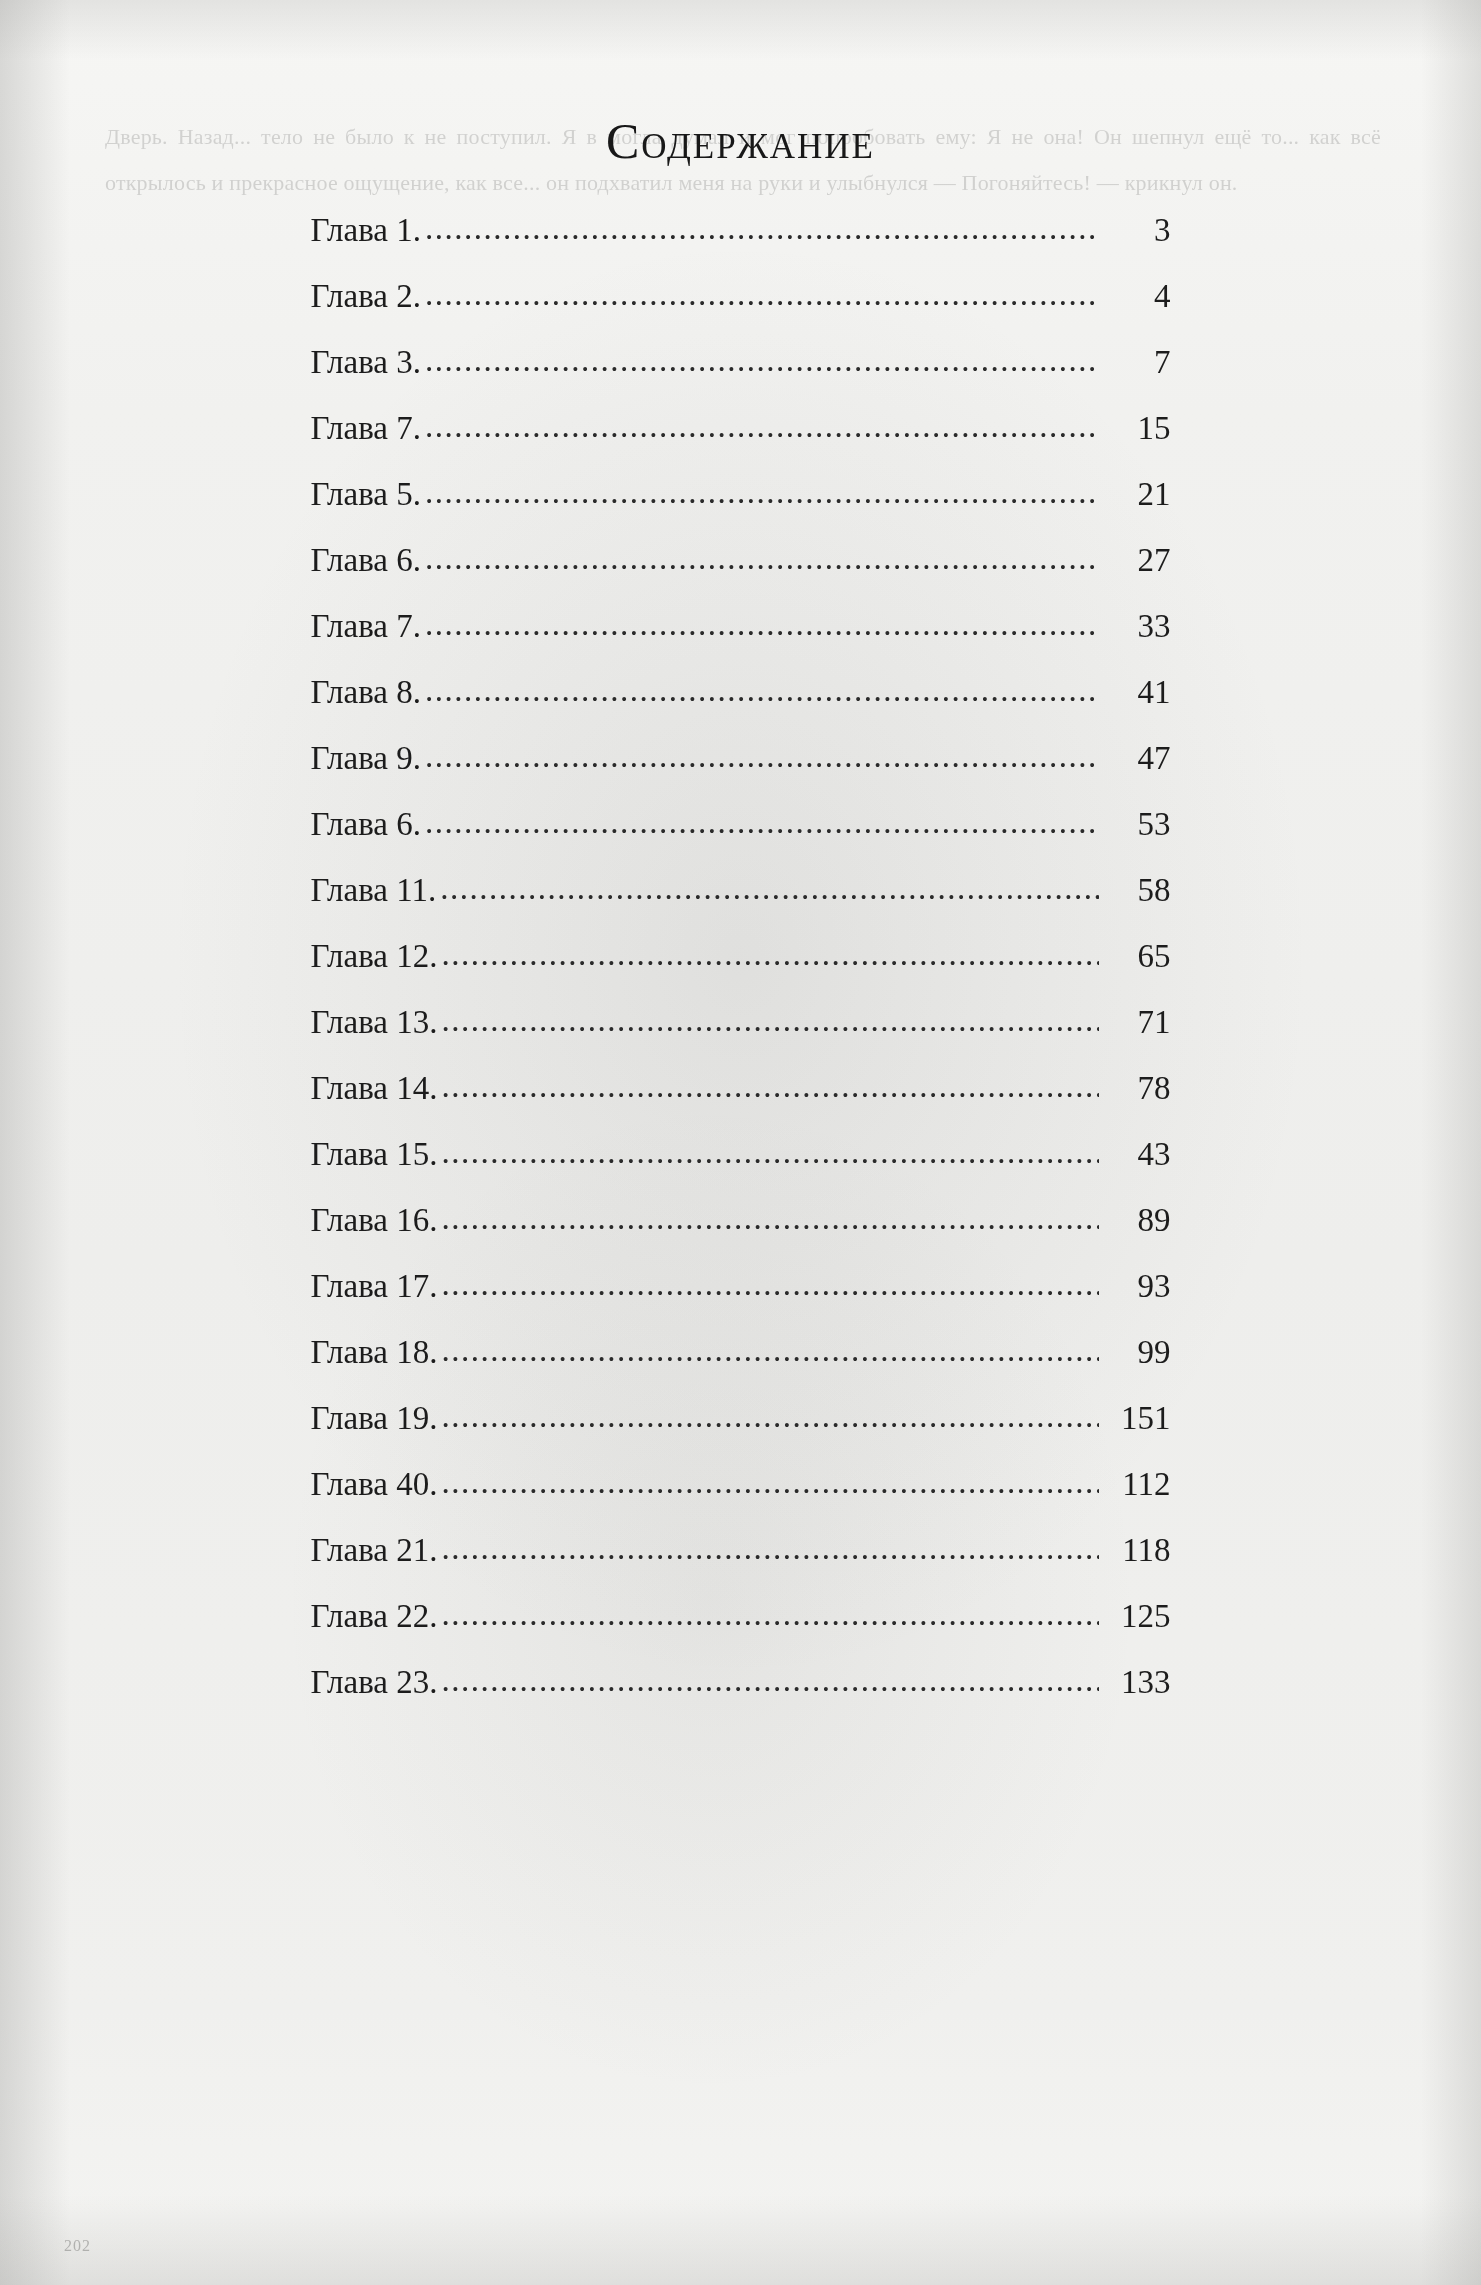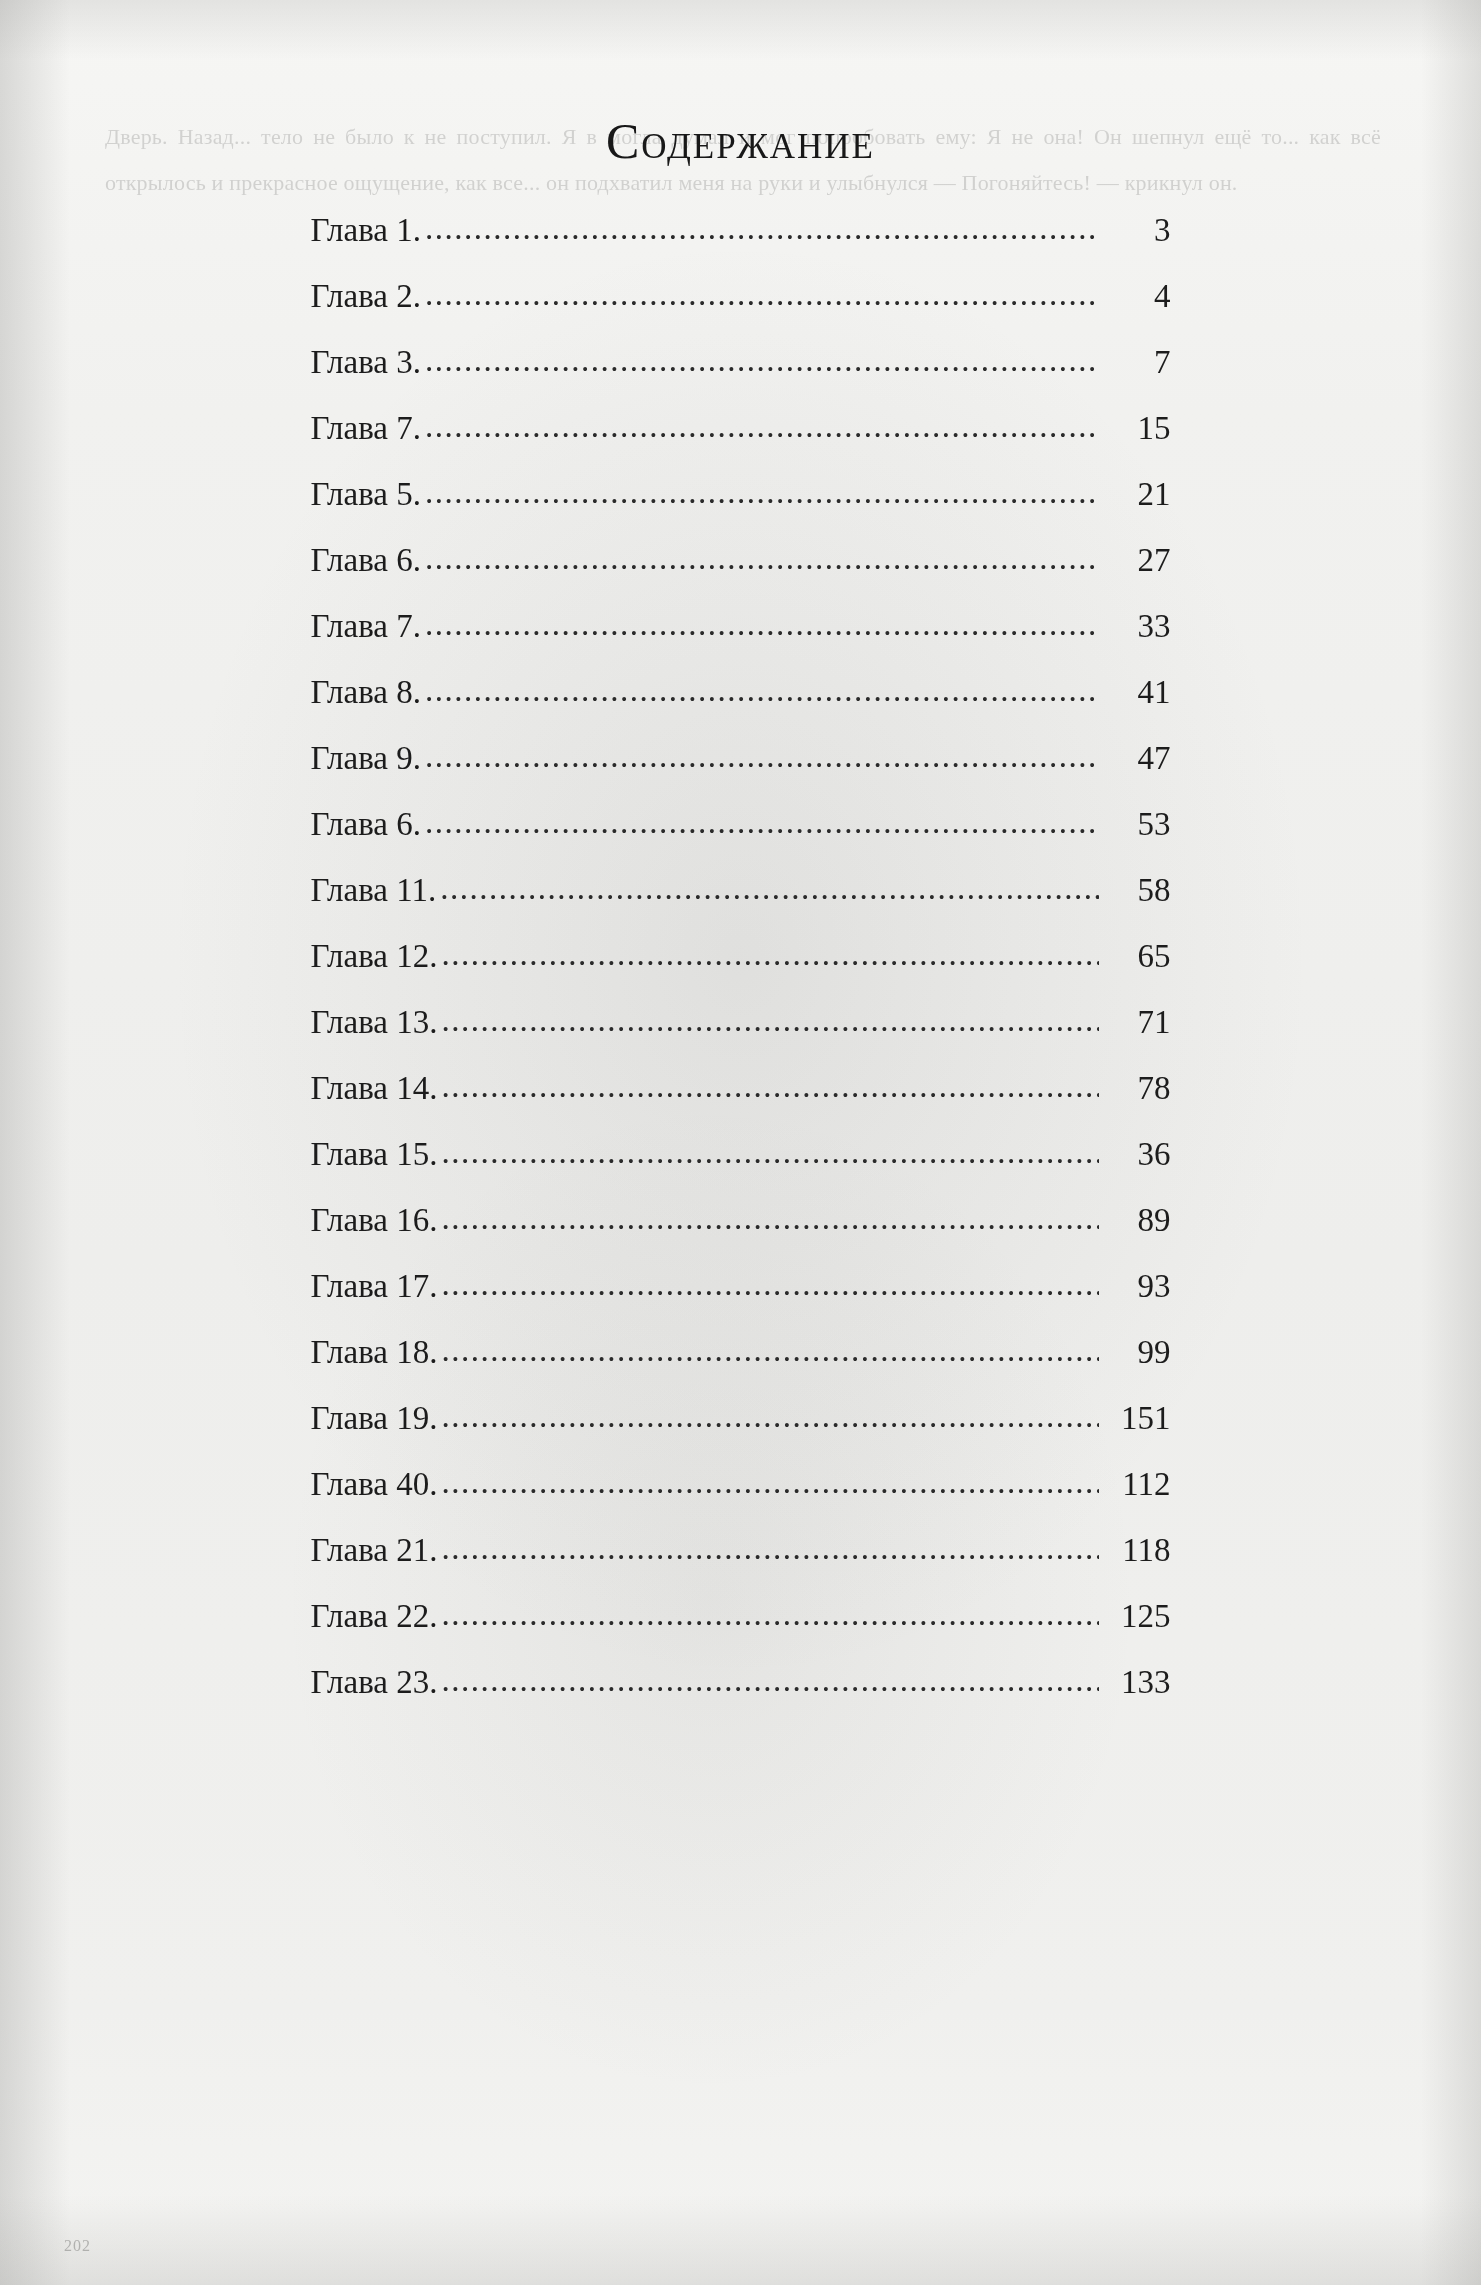--- a/index.html
+++ b/index.html
@@ -216,21 +216,21 @@
           <span class="toc-page">71</span>
         </li>
         <li class="toc-row">
           <span class="toc-label">Глава 14.</span>
           <span class="toc-dots">........................................................................................................................................................................................................</span>
           <span class="toc-page">78</span>
         </li>
         <li class="toc-row">
           <span class="toc-label">Глава 15.</span>
           <span class="toc-dots">........................................................................................................................................................................................................</span>
-          <span class="toc-page">36</span>
+          <span class="toc-page">43</span>
         </li>
         <li class="toc-row">
           <span class="toc-label">Глава 16.</span>
           <span class="toc-dots">........................................................................................................................................................................................................</span>
           <span class="toc-page">89</span>
         </li>
         <li class="toc-row">
           <span class="toc-label">Глава 17.</span>
           <span class="toc-dots">........................................................................................................................................................................................................</span>
           <span class="toc-page">93</span>

